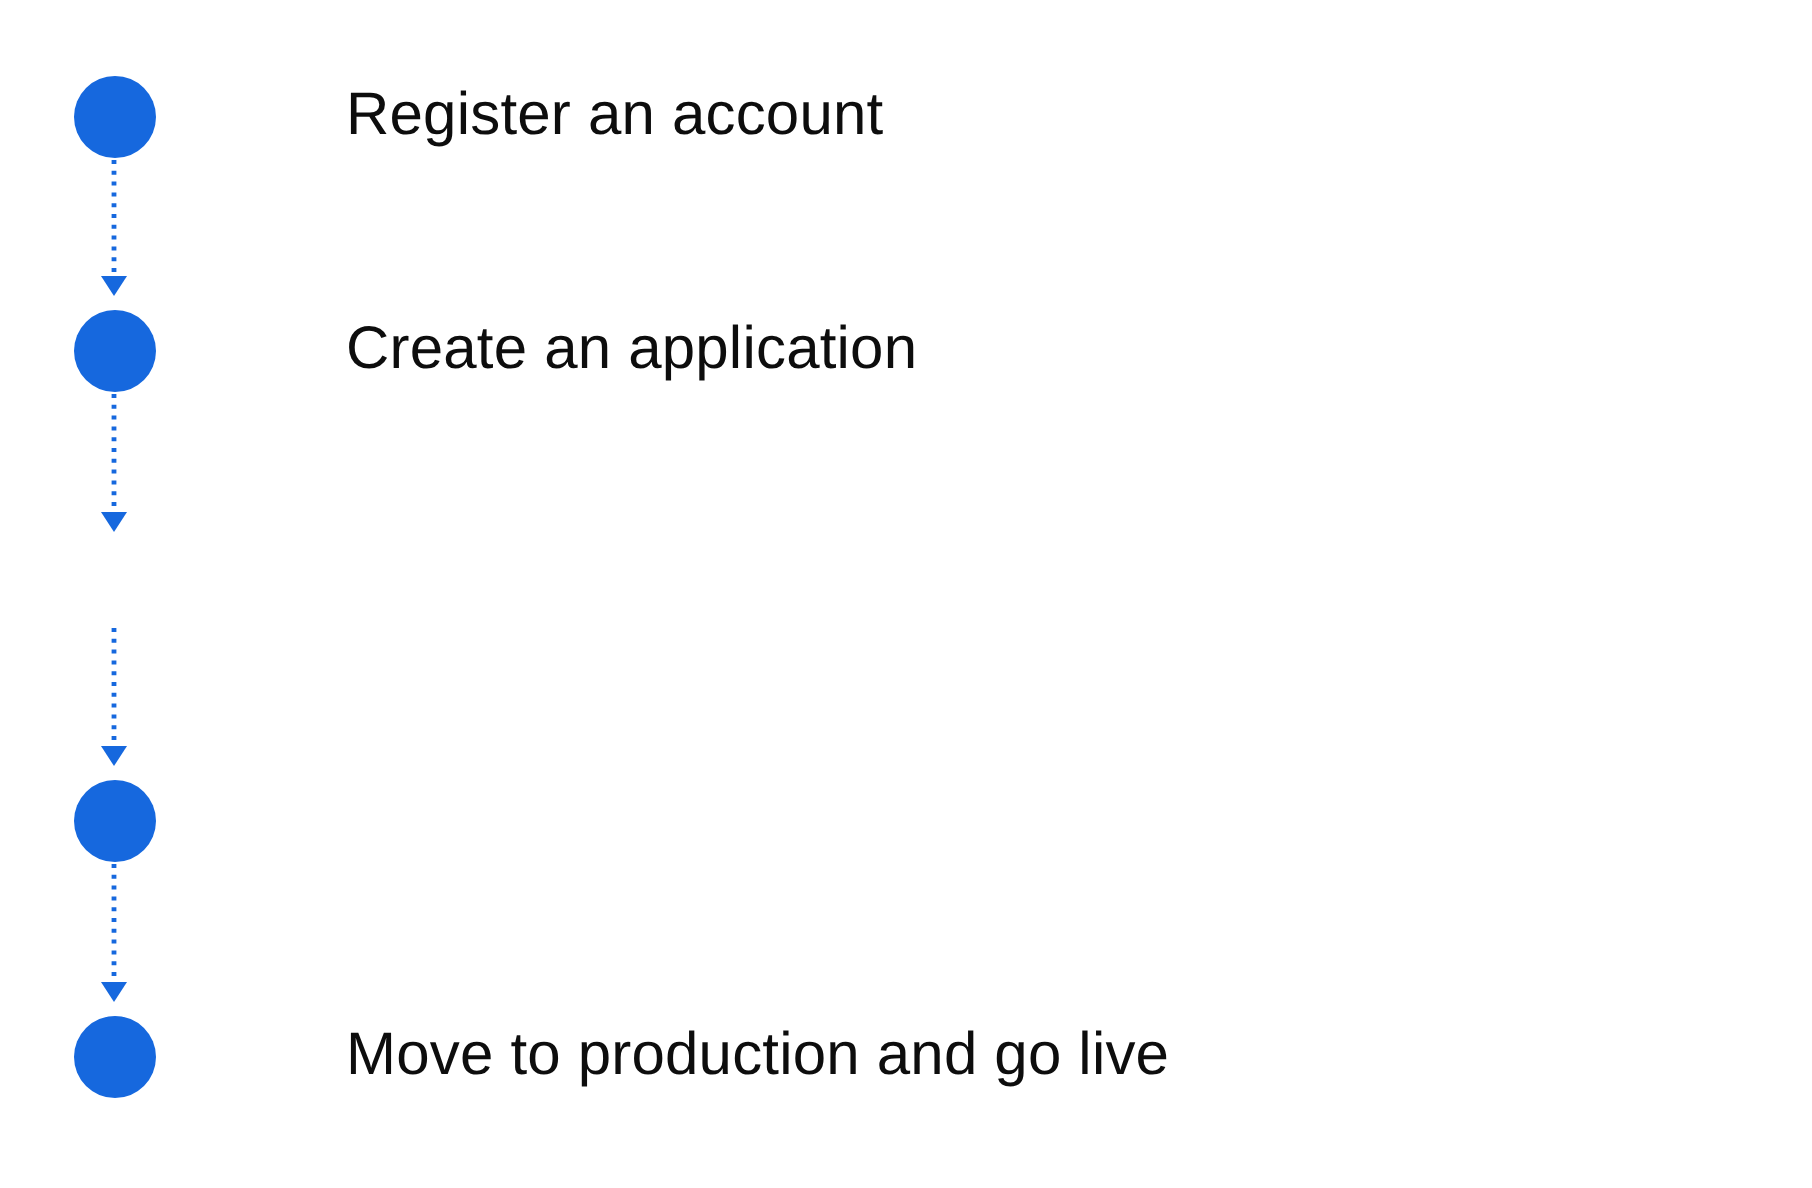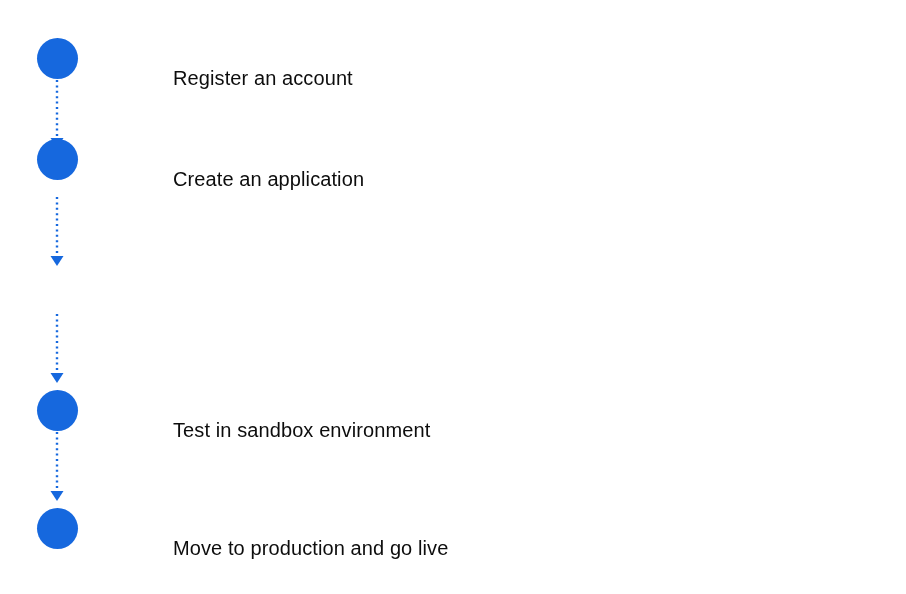--- a/index.html
+++ b/index.html
@@ -36,27 +36,26 @@
     height: 41px;
     margin-top: -20.5px;
     border-radius: 50%;
     background: #1668DE;
   }
   .step-label {
     position: absolute;
     left: 173px;
     top: 50%;
     transform: translateY(-50%);
-    font-size: 20px;
+    font-size: 30px;
     line-height: 30px;
     color: #0d0d0d;
     letter-spacing: 0.1px;
     white-space: nowrap;
     font-weight: 400;
-    margin-top: 20px;
   }
   .connector {
     position: absolute;
     left: 0;
     top: 0;
     width: 906px;
     height: 594px;
     pointer-events: none;
   }
   .conn-line {
@@ -96,29 +95,28 @@
       <line class="conn-line" x1="57" y1="432" x2="57" y2="491"></line>
       <polygon class="conn-arrow" points="50.5,491 63.5,491 57,501"></polygon>
     </g>
   </svg>
 
   <div class="flow-step" style="top:34px">
     <span class="step-node"></span>
     <span class="step-label">Register an account</span>
   </div>
 
-  <div class="flow-step" style="top:135px">
+  <div class="flow-step" style="top:151px">
     <span class="step-node"></span>
     <span class="step-label">Create an application</span>
   </div>
 
 
   <div class="flow-step" style="top:386px">
     <span class="step-node"></span>
-    <span class="step-label">Test in sandbox environment</span>
   </div>
 
   <div class="flow-step" style="top:504px">
     <span class="step-node"></span>
     <span class="step-label">Move to production and go live</span>
   </div>
 
 </div>
 
 </body></html>

